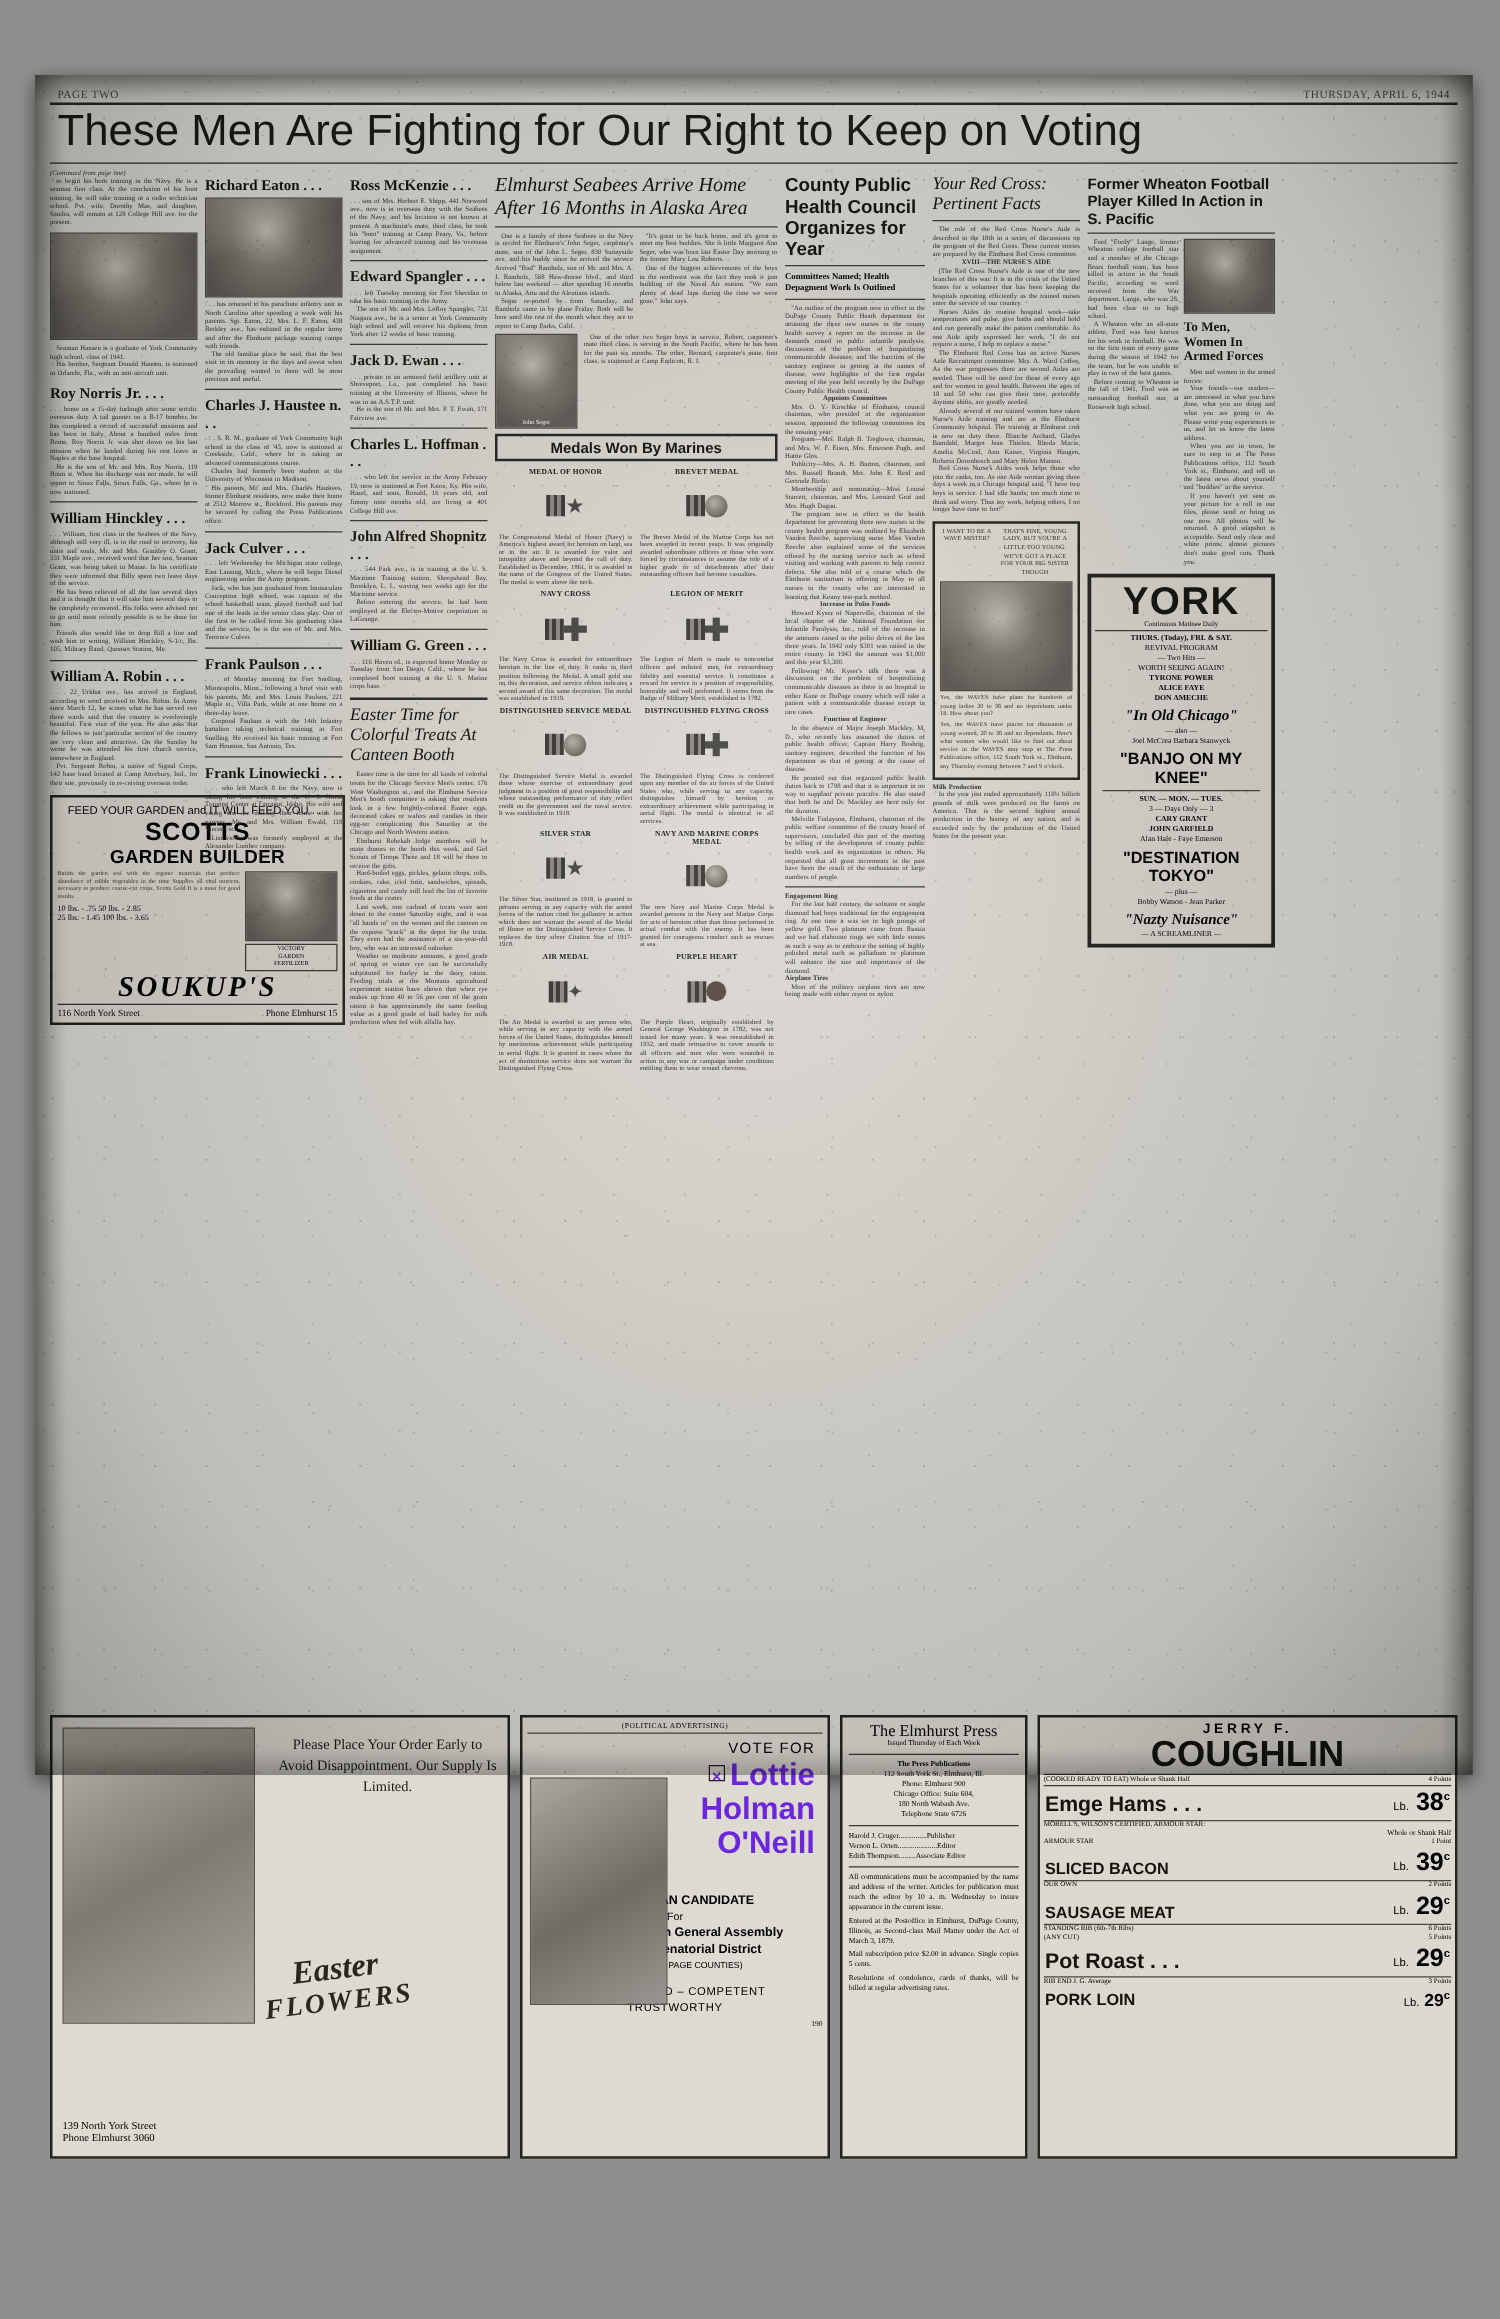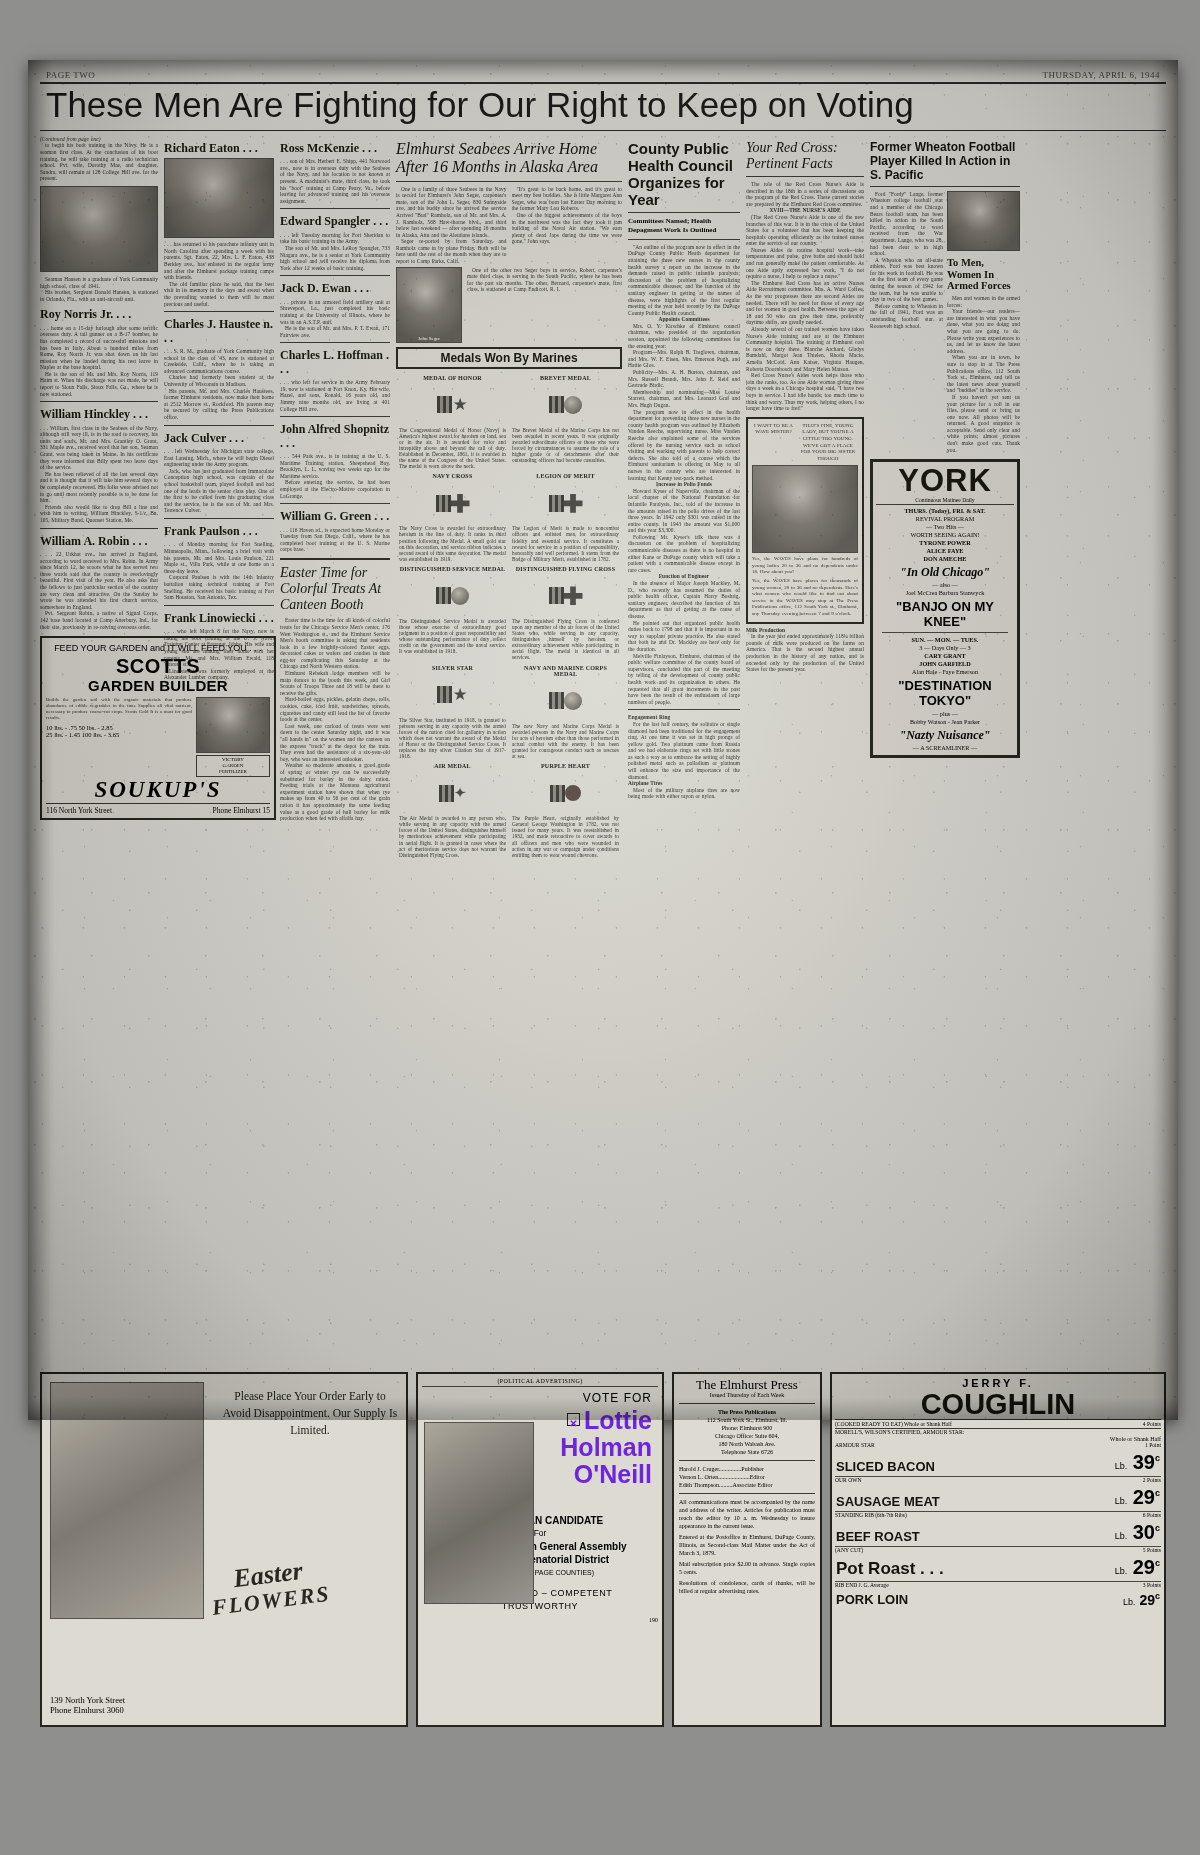--- a/index.html
+++ b/index.html
@@ -514,20 +514,24 @@
         </div>
 
         <div class="coughlin">
           <div style="font-family:'Liberation Sans',sans-serif;font-weight:bold;font-size:11px;text-align:center;letter-spacing:3px;">JERRY F.</div>
           <div class="logo">COUGHLIN</div>
           <div style="display:flex;justify-content:space-between;font-size:5.6px;border-top:1px solid #3a3a33;border-bottom:1px solid #3a3a33;padding:1px 0;">
             <span>(COOKED READY TO EAT)  Whole or Shank Half</span>
             <span>4 Points</span>
           </div>
 
+          <div class="itm">
+            <span class="nm">Emge Hams . . .</span>
+            <span class="pr"><span class="u">Lb.</span> <span>38</span><sup>c</sup></span>
+          </div>
 
           <div class="tinyline">MORELL'S, WILSON'S CERTIFIED, ARMOUR STAR:</div>
           <div class="pts">Whole or Shank Half</div>
 
           <div style="display:flex;justify-content:space-between;">
             <span class="tinyline">ARMOUR STAR</span>
             <span class="tinyline">1 Point</span>
           </div>
           <div class="itm">
             <span class="nm sm">SLICED BACON</span>
@@ -539,24 +543,20 @@
             <span class="tinyline">2 Points</span>
           </div>
           <div class="itm">
             <span class="nm sm">SAUSAGE MEAT</span>
             <span class="pr"><span class="u">Lb.</span> <span>29</span><sup>c</sup></span>
           </div>
 
           <div style="display:flex;justify-content:space-between;">
             <span class="tinyline">STANDING RIB        (6th-7th Ribs)</span>
             <span class="tinyline">6 Points</span>
-          </div>
-          <div class="itm">
-            <span class="nm sm">BEEF ROAST</span>
-            <span class="pr"><span class="u">Lb.</span> <span>30</span><sup>c</sup></span>
           </div>
 
           <div style="display:flex;justify-content:space-between;">
             <span class="tinyline">(ANY CUT)</span>
             <span class="tinyline">5 Points</span>
           </div>
           <div class="itm">
             <span class="nm">Pot Roast . . .</span>
             <span class="pr"><span class="u">Lb.</span> <span>29</span><sup>c</sup></span>
           </div>

